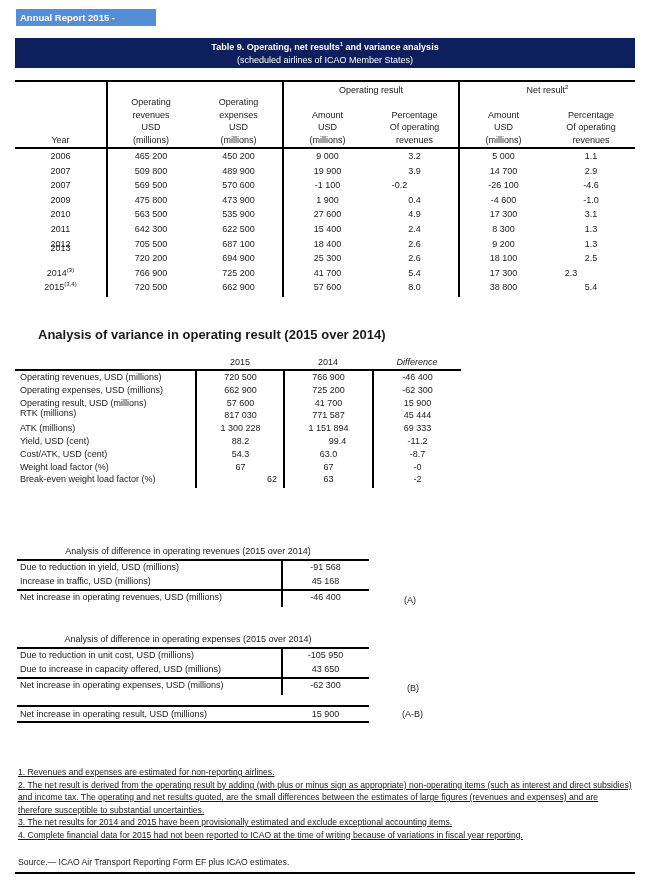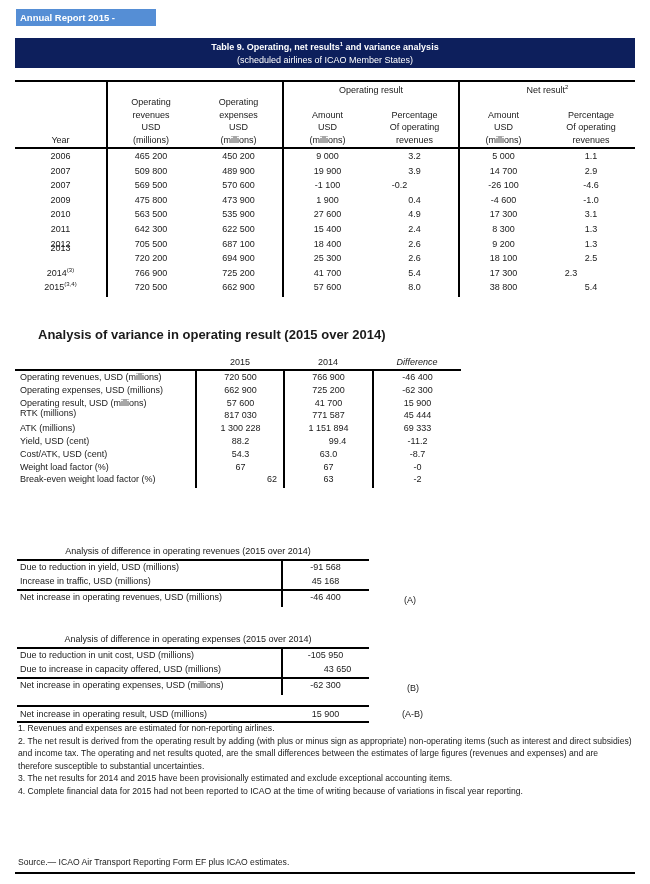--- a/index.html
+++ b/index.html
@@ -210,36 +210,36 @@
   <div class="lbl" style="left:404px;top:594px;">(A)</div>
   <div class="vline" style="left:281px;top:561px;height:46px;"></div>
 </div>
 
 <div id="exp-analysis">
   <div class="cell" style="left:18px;top:633px;width:340px;line-height:13px;">Analysis of difference in operating expenses (2015 over 2014)</div>
   <div class="hline" style="left:17px;top:647px;width:352px;height:2px;"></div>
   <div class="lbl" style="left:20px;top:649px;">Due to reduction in unit cost, USD (millions)</div>
   <div class="cell" style="left:282px;top:649px;width:87px;line-height:12.8px;">-105 950</div>
   <div class="lbl" style="left:20px;top:663px;">Due to increase in capacity offered, USD (millions)</div>
-  <div class="cell" style="left:282px;top:663px;width:87px;line-height:12.8px;margin-left:12px;">43 650</div>
+  <div class="cell" style="left:282px;top:663px;width:87px;line-height:12.8px;">43 650</div>
   <div class="hline" style="left:17px;top:677px;width:352px;height:2px;"></div>
   <div class="lbl" style="left:20px;top:679px;">Net increase in operating expenses, USD (millions)</div>
   <div class="cell" style="left:282px;top:679px;width:87px;line-height:12.8px;">-62 300</div>
   <div class="lbl" style="left:407px;top:682px;">(B)</div>
   <div class="vline" style="left:281px;top:649px;height:46px;"></div>
 </div>
 
 <div id="result-total">
   <div class="hline" style="left:17px;top:705px;width:352px;height:2px;"></div>
   <div class="lbl" style="left:20px;top:708px;">Net increase in operating result, USD (millions)</div>
   <div class="cell" style="left:282px;top:708px;width:87px;line-height:12.8px;">15 900</div>
   <div class="lbl" style="left:402px;top:708px;">(A-B)</div>
   <div class="hline" style="left:17px;top:721px;width:352px;height:2px;"></div>
 </div>
 
-<div class="notes" style="top:722px;">
+<div class="notes" style="top:766px;text-decoration:underline;">
   <p>1. Revenues and expenses are estimated for non-reporting airlines.</p>
   <p>2. The net result is derived from the operating result by adding (with plus or minus sign as appropriate) non-operating items (such as interest and direct subsidies) and income tax. The operating and net results quoted, are the small differences between the estimates of large figures (revenues and expenses) and are therefore susceptible to substantial uncertainties.</p>
   <p>3. The net results for 2014 and 2015 have been provisionally estimated and exclude exceptional accounting items.</p>
   <p>4.  Complete financial data for 2015 had not been reported to ICAO at the time of writing because of variations in fiscal year reporting.</p>
 </div>
 <div class="lbl" style="left:18px;top:856px;font-size:8.6px;">Source.— ICAO Air Transport Reporting Form EF plus ICAO estimates.</div>
 <div class="hline" style="left:15px;top:872px;width:620px;height:2px;"></div>
 
 </body></html>

